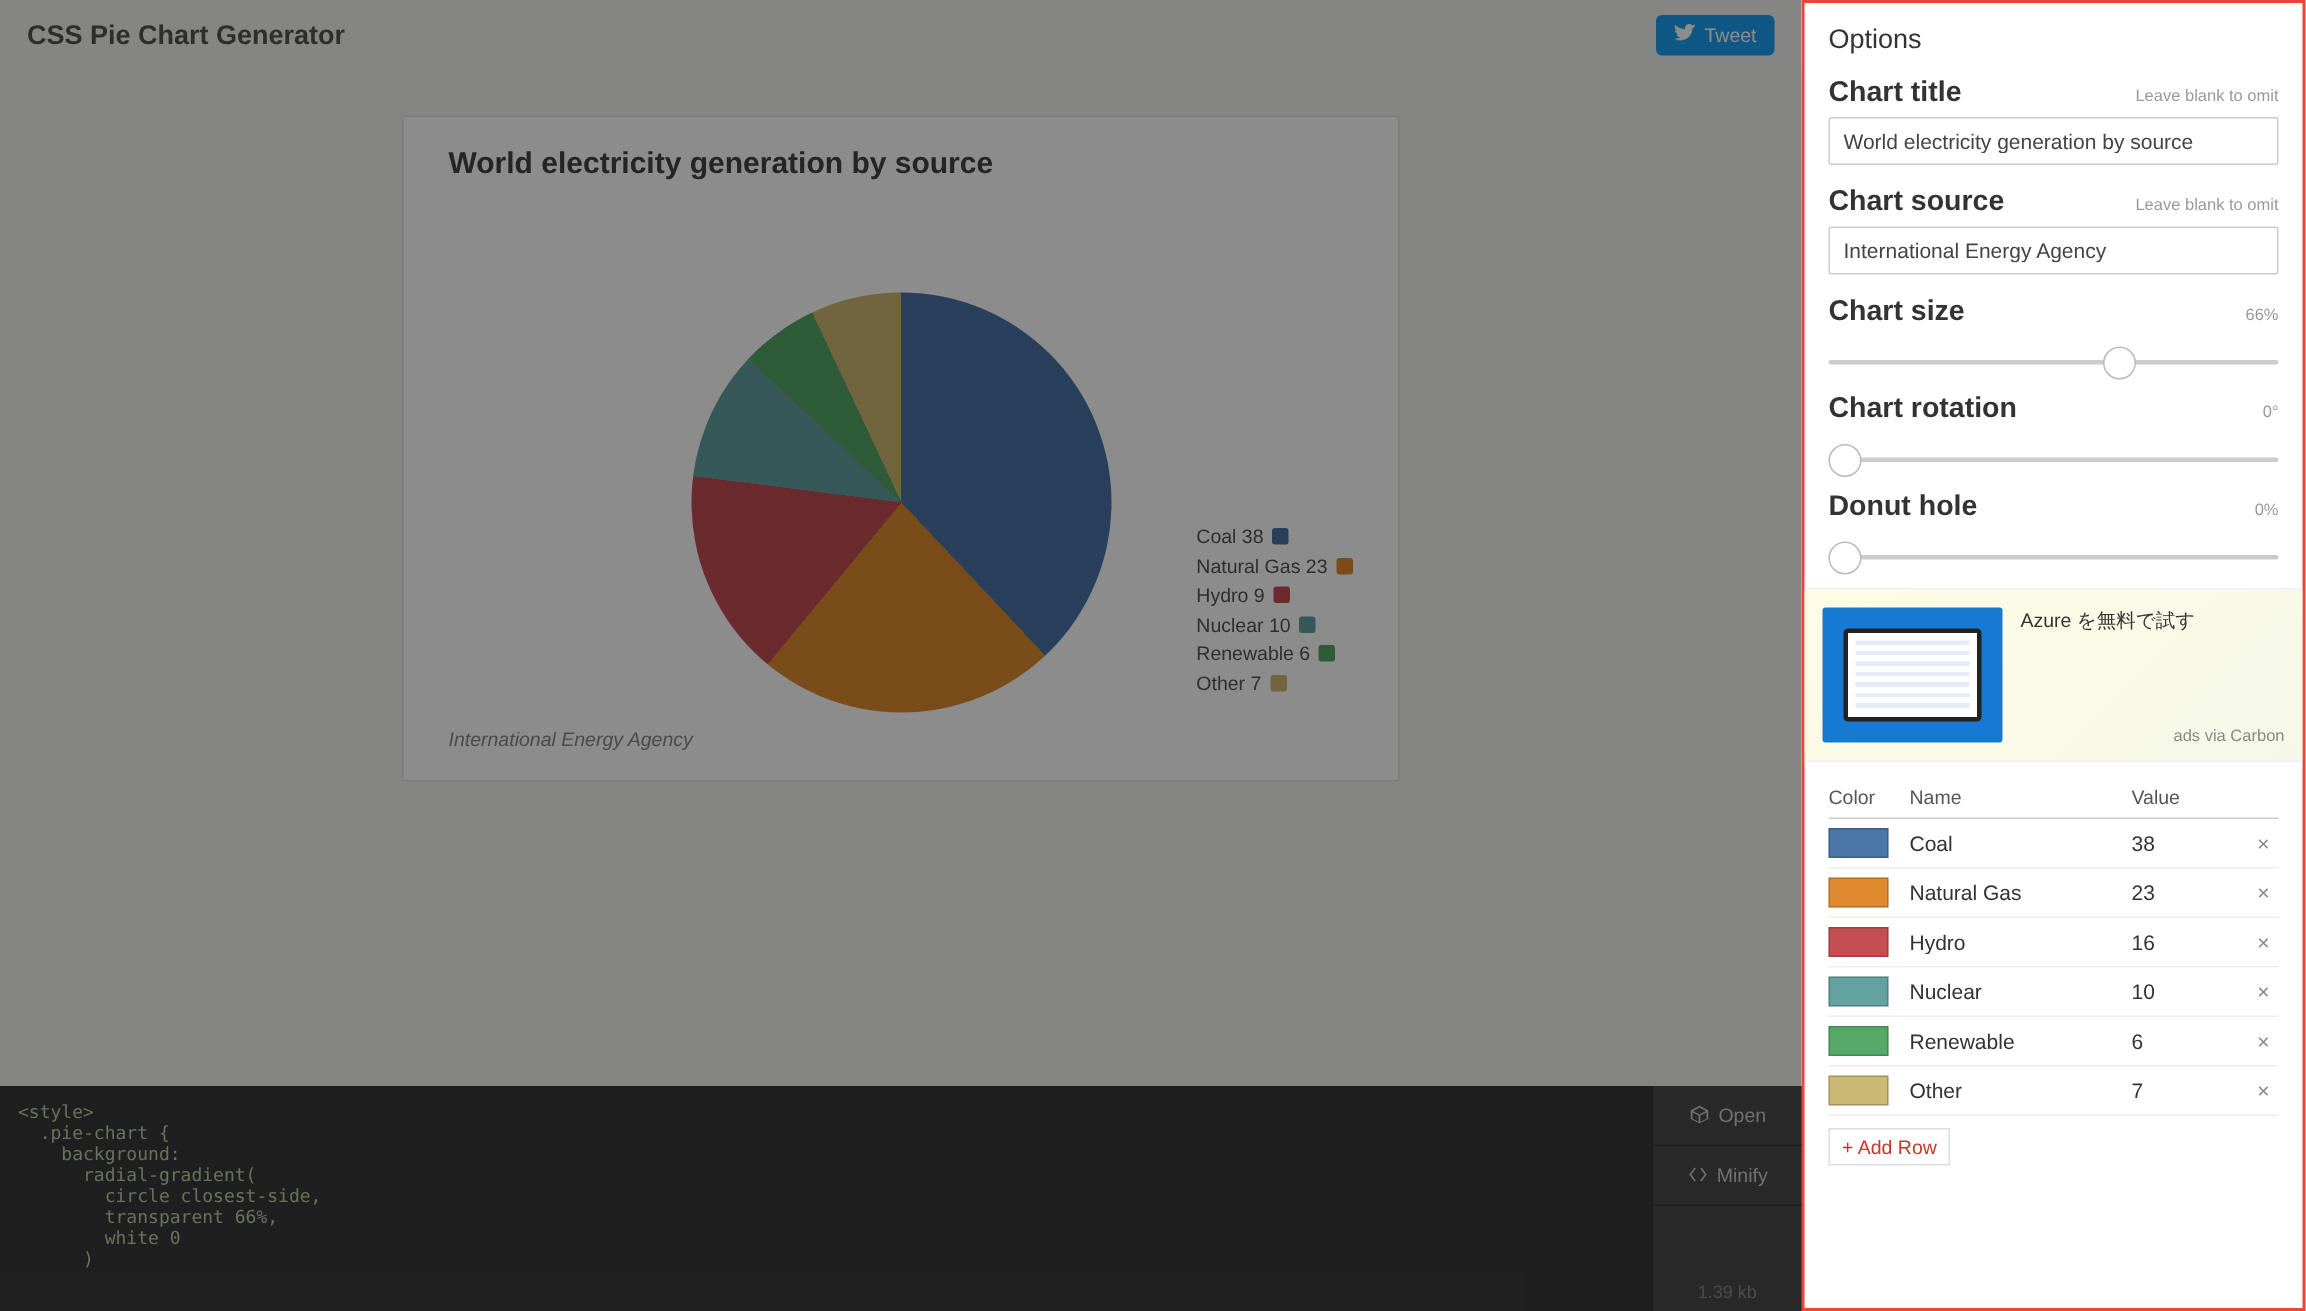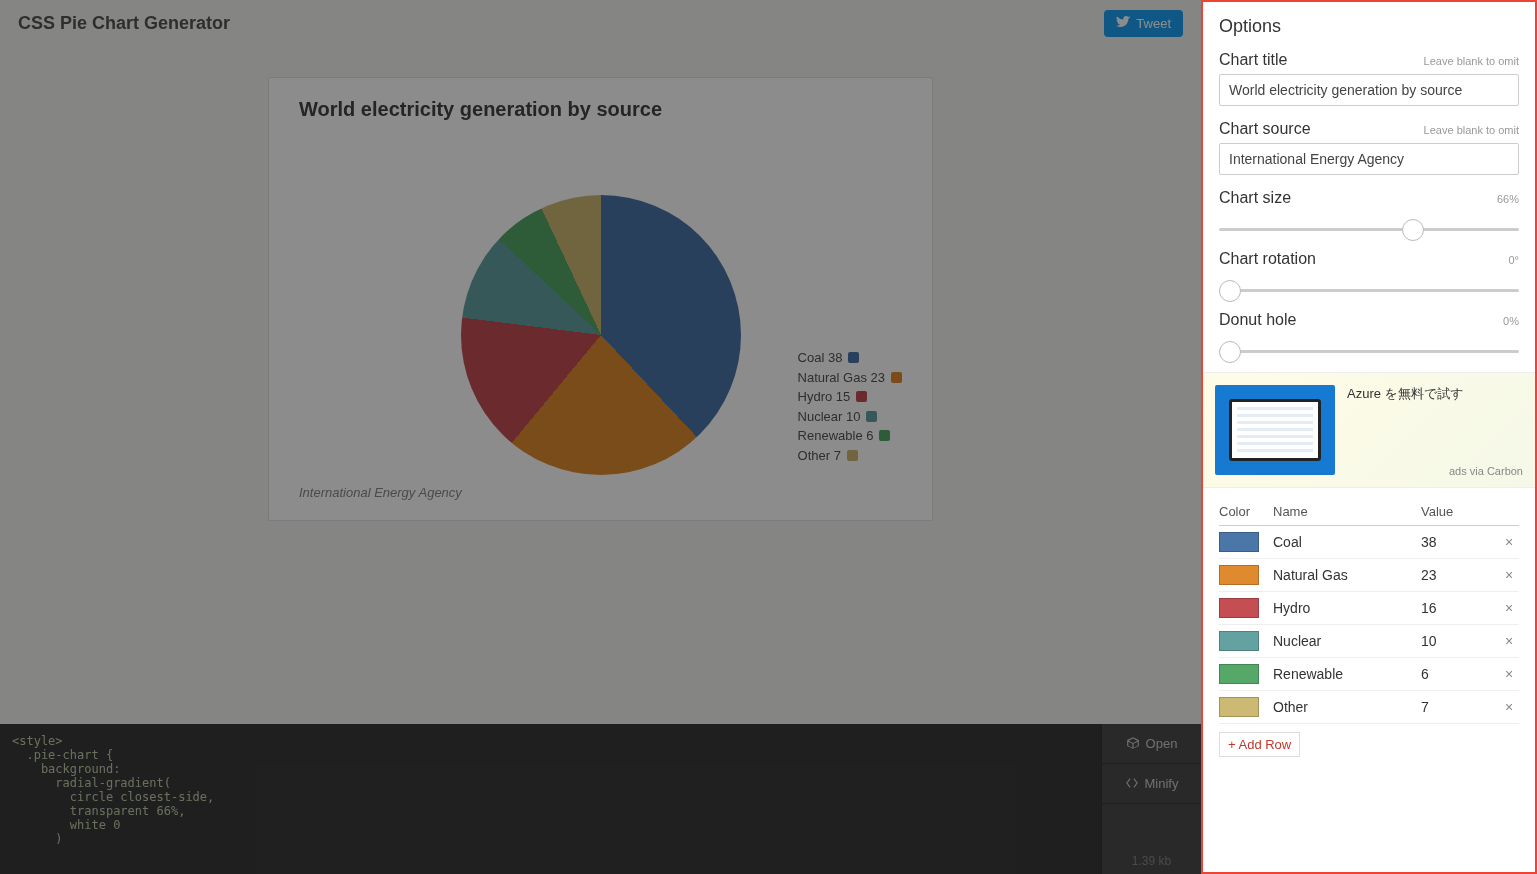--- a/index.html
+++ b/index.html
@@ -26,21 +26,21 @@
 .code-pane::-webkit-scrollbar-track{background:#e8e8e8}
 .code-pane::-webkit-scrollbar-thumb{background:#bcbcbc}
 .code-actions{width:100px;background:#4b4b4b;display:flex;flex-direction:column;border-left:1px solid #333}
 .code-btn{background:transparent;border:none;color:#ccc;padding:12px 8px;font-size:13px;cursor:pointer;display:flex;align-items:flex-start;justify-content:center;gap:6px;border-bottom:1px solid #3a3a3a}
 .code-btn svg{width:14px;height:14px;fill:#ccc}
 .kb{color:#888;font-size:12px;text-align:center;padding:6px;margin-top:auto}
 .sidebar{width:336px;background:#fff;border:2px solid #e43;overflow-y:auto;padding:14px 16px}
 .sidebar h2{font-size:18px;font-weight:400;margin-bottom:14px}
 .field{margin-bottom:14px}
 .field-head{display:flex;justify-content:space-between;align-items:baseline;margin-bottom:5px}
-.field-label{font-weight:400;font-size:16px}
+.field-label{font-weight:700;font-size:19px}
 .field-hint{font-size:11px;color:#999}
 .text-input{width:100%;border:1px solid #ccc;padding:7px 9px;font-size:14px;border-radius:2px;color:#444}
 .slider-wrap{padding:6px 0 2px}
 .slider{-webkit-appearance:none;appearance:none;width:100%;height:3px;background:#ccc;border-radius:2px;outline:none}
 .slider::-webkit-slider-thumb{-webkit-appearance:none;width:22px;height:22px;border-radius:50%;background:#fff;border:1px solid #bbb;cursor:pointer}
 .slider::-moz-range-thumb{width:22px;height:22px;border-radius:50%;background:#fff;border:1px solid #bbb;cursor:pointer}
 .ad{background:linear-gradient(135deg,#fffce6,#f5f8e8);padding:12px;margin:12px -16px;display:flex;gap:12px;position:relative;border-top:1px solid #eee;border-bottom:1px solid #eee}
 .ad-thumb{width:120px;height:90px;background:#1679d2;border-radius:2px;display:flex;align-items:center;justify-content:center}
 .ad-thumb-inner{width:92px;height:62px;background:#fff;border:3px solid #222;border-radius:3px;position:relative}
 .ad-thumb-inner::before{content:"";position:absolute;left:5px;top:5px;right:5px;bottom:5px;background:repeating-linear-gradient(#e4ecf5 0 3px,transparent 3px 7px)}
@@ -80,21 +80,21 @@
           <div class="legend" id="legend">
               <div class="legend-row">
                 <span>Coal 38</span>
                 <span class="legend-sw" style="background: rgb(74, 118, 168);"></span>
               </div>
               <div class="legend-row">
                 <span>Natural Gas 23</span>
                 <span class="legend-sw" style="background: rgb(223, 138, 46);"></span>
               </div>
               <div class="legend-row">
-                <span>Hydro 15</span>
+                <span>Hydro 9</span>
                 <span class="legend-sw" style="background: rgb(196, 78, 82);"></span>
               </div>
               <div class="legend-row">
                 <span>Nuclear 10</span>
                 <span class="legend-sw" style="background: rgb(100, 161, 161);"></span>
               </div>
               <div class="legend-row">
                 <span>Renewable 6</span>
                 <span class="legend-sw" style="background: rgb(85, 168, 104);"></span>
               </div>

